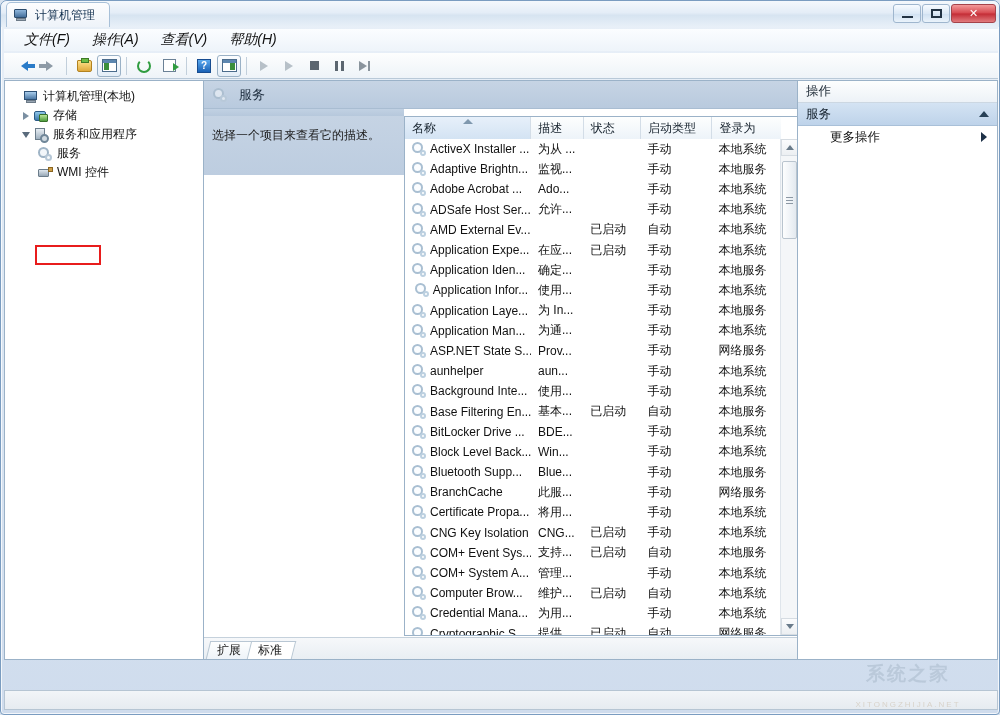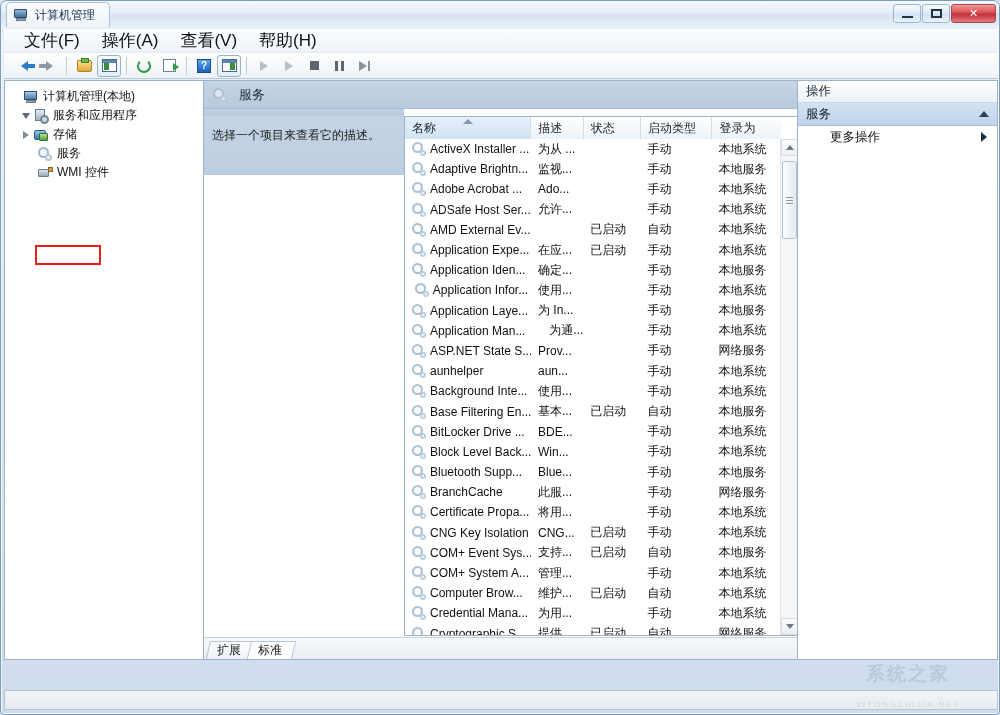--- a/index.html
+++ b/index.html
@@ -68,21 +68,21 @@
   }
   .minglyph { width: 11px; height: 2px; background: #234; margin-top: 6px; }
   .maxglyph { width: 11px; height: 9px; border: 2px solid #234; }
 
   
   #menubar {
     position: absolute; left: 3px; top: 28px; width: 994px; height: 22px;
     background: linear-gradient(180deg,#fbfdff,#eef4fa);
     display: flex; align-items: center; padding-left: 10px; gap: 2px;
   }
-  .menuitem { padding: 3px 10px; font-size: 17px; color: #111; cursor: default; white-space: nowrap;}
+  .menuitem { padding: 3px 10px; font-size: 14px; color: #111; cursor: default; white-space: nowrap; font-style: italic;}
 
   
   #toolbar {
     position: absolute; left: 3px; top: 52px; width: 994px; height: 26px;
     background: linear-gradient(180deg,#fdfefe,#eef3f8);
     display: flex; align-items: center; padding-left: 8px; gap: 1px;
     border-bottom: 1px solid #b9c9d8;
   }
   .tbtn {
     width: 24px; height: 22px; display: flex; align-items: center; justify-content: center;
@@ -375,38 +375,38 @@
         <span class="tico ic-comp">
             <i class="s"></i>
             <i class="b"></i>
           </span>
         <span>计算机管理(本地)</span>
       </div>
 
 
       <div class="tnode" style="padding-left:14px">
         <span class="expander">
+            <i class="tri"></i>
+          </span>
+        <span class="tico ic-store">
+            <i class="d1"></i>
+            <i class="d2"></i>
+          </span>
+        <span>存储</span>
+      </div>
+
+      <div class="tnode" style="padding-left:14px">
+        <span class="expander">
             <i class="tri open"></i>
           </span>
         <span class="tico ic-srvapp">
             <i class="r"></i>
             <i class="g"></i>
           </span>
         <span>服务和应用程序</span>
-      </div>
-
-      <div class="tnode" style="padding-left:14px">
-        <span class="expander">
-            <i class="tri"></i>
-          </span>
-        <span class="tico ic-store">
-            <i class="d1"></i>
-            <i class="d2"></i>
-          </span>
-        <span>存储</span>
       </div>
 
       <div class="tnode" style="padding-left:32px">
         <span class="tico ic-gear">
             <i class="g1"></i>
             <i class="g2"></i>
           </span>
         <span>服务</span>
       </div>
 
@@ -575,21 +575,21 @@
               <div class="lvcell" style="width: 72px;">本地服务</div>
             </div>
             <div class="lvrow">
               <div class="lvcell name" style="width: 133px;">
                 <span class="svcico">
                   <i class="a"></i>
                   <i class="b"></i>
                 </span>
                 <span>Application Man...</span>
               </div>
-              <div class="lvcell" style="width: 55px; text-align: right;">为通...</div>
+              <div class="lvcell" style="width: 55px;">为通...</div>
               <div class="lvcell" style="width: 60px;"></div>
               <div class="lvcell" style="width: 75px;">手动</div>
               <div class="lvcell" style="width: 72px;">本地系统</div>
             </div>
             <div class="lvrow">
               <div class="lvcell name" style="width: 133px;">
                 <span class="svcico">
                   <i class="a"></i>
                   <i class="b"></i>
                 </span>

